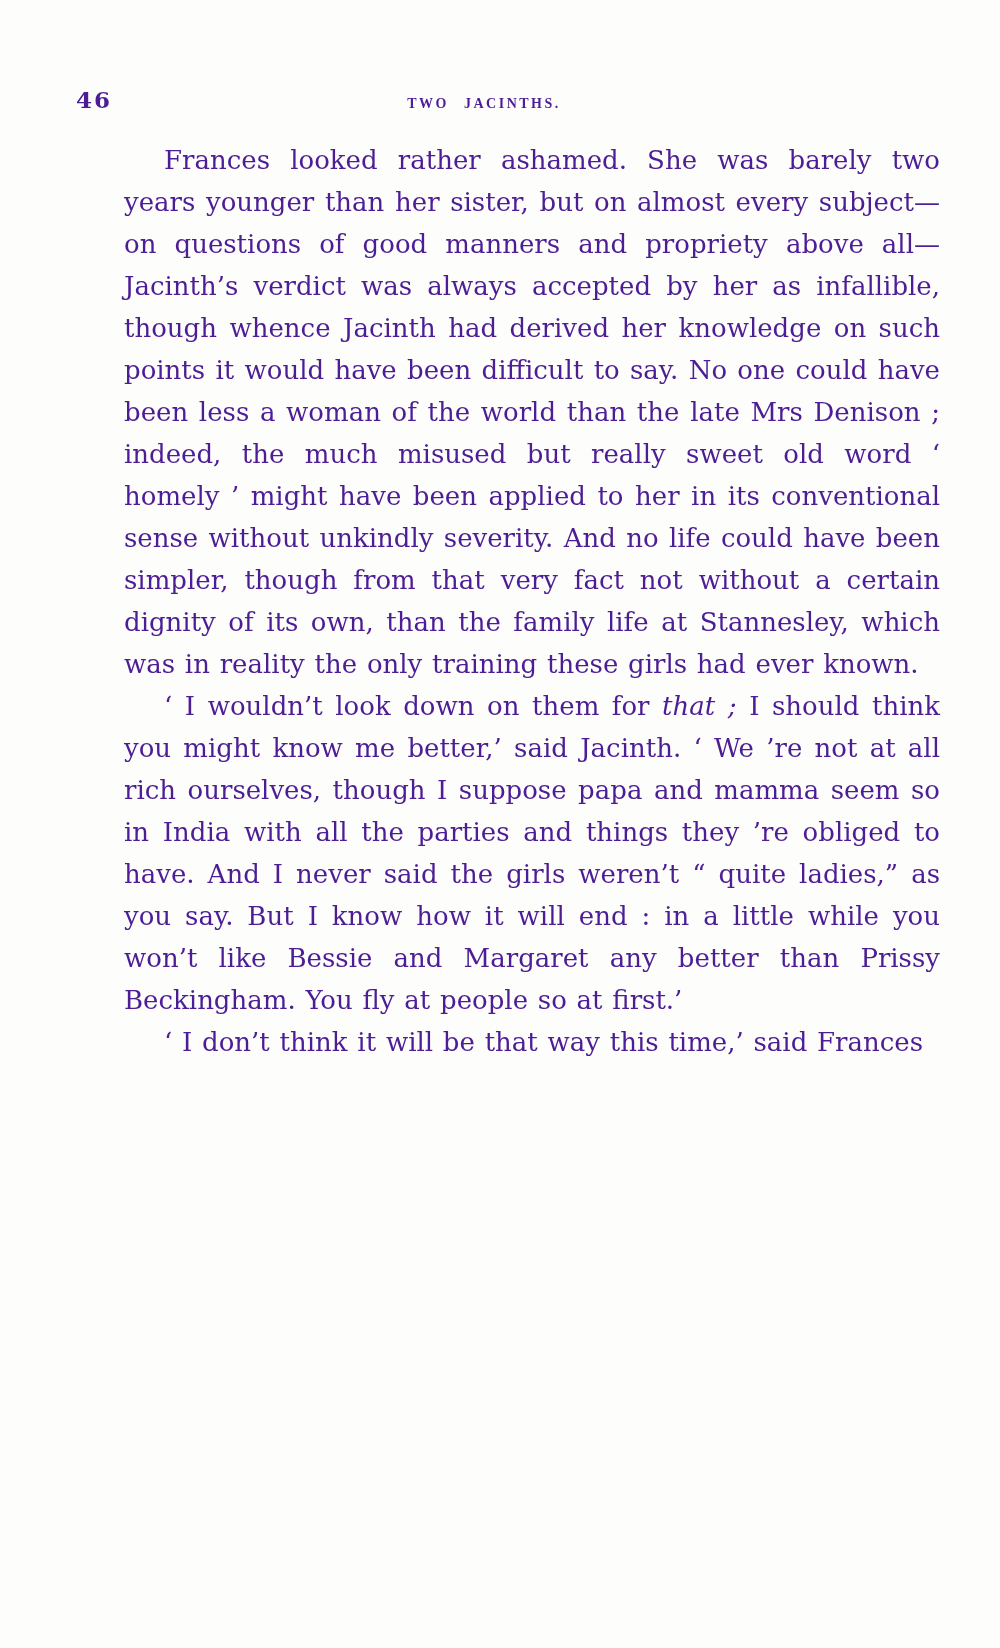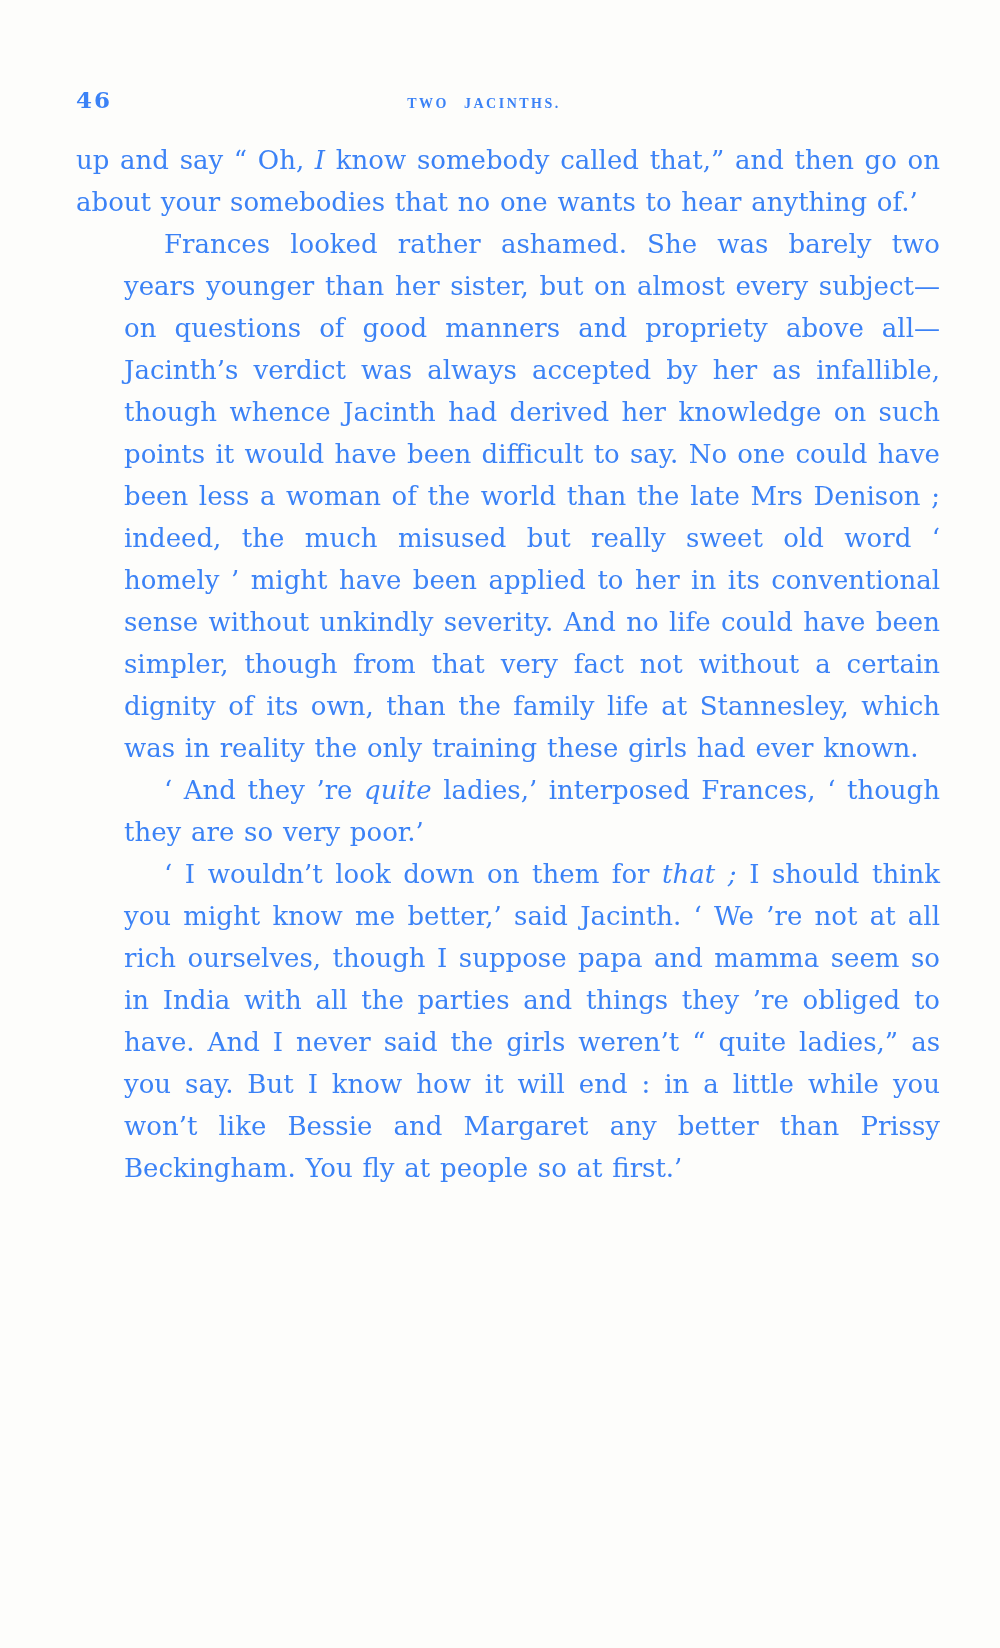--- a/index.html
+++ b/index.html
@@ -6,21 +6,21 @@
     margin: 0;
     padding: 0;
     background: #e8e8e6;
   }
   .page {
     position: relative;
     width: 1000px;
     height: 1648px;
     margin: 0 auto;
     background: #fdfdfb;
-    color: #3b82f6;
+    color: #4c1d95;
     font-family: "DejaVu Serif", "Liberation Serif", serif;
     box-sizing: border-box;
     padding: 86px 60px 40px 76px;
     overflow: hidden;
   }
   .page-header {
     display: grid;
     grid-template-columns: 1fr auto 1fr;
     align-items: baseline;
     margin-bottom: 26px;
@@ -58,18 +58,17 @@
 </head>
 <body>
 
 <div class="page">
   <div class="page-header">
     <span class="page-num">46</span>
     <span class="running-title">TWO JACINTHS.</span>
     <span class="header-right"></span>
   </div>
   <div class="body-text">
-      <p class="para"><span>up and say “ Oh, </span><em>I</em><span> know somebody called that,” and then go on about your somebodies that no one wants to hear anything of.’</span></p>
       <p class="para indent"><span>Frances looked rather ashamed.  She was barely two years younger than her sister, but on almost every subject—on questions of good manners and propriety above all—Jacinth’s verdict was always accepted by her as infallible, though whence Jacinth had derived her knowledge on such points it would have been difficult to say.  No one could have been less a woman of the world than the late Mrs Denison ; indeed, the much misused but really sweet old word ‘ homely ’ might have been applied to her in its conventional sense without unkindly severity.  And no life could have been simpler, though from that very fact not without a certain dignity of its own, than the family life at Stannesley, which was in reality the only training these girls had ever known.</span></p>
-      <p class="para indent"><span>‘ And they ’re </span><em>quite</em><span> ladies,’ interposed Frances, ‘ though they are so very poor.’</span></p>
       <p class="para indent"><span>‘ I wouldn’t look down on them for </span><em>that ;</em><span> I should think you might know me better,’ said Jacinth.  ‘ We ’re not at all rich ourselves, though I suppose papa and mamma seem so in India with all the parties and things they ’re obliged to have. And I never said the girls weren’t “ quite ladies,” as you say. But I know how it will end : in a little while you won’t like Bessie and Margaret any better than Prissy Beckingham. You fly at people so at first.’</span></p>
+      <p class="para indent"><span>‘ I don’t think it will be that way this time,’ said Frances</span></p>
     </div>
 </div>
 
 </body></html>

